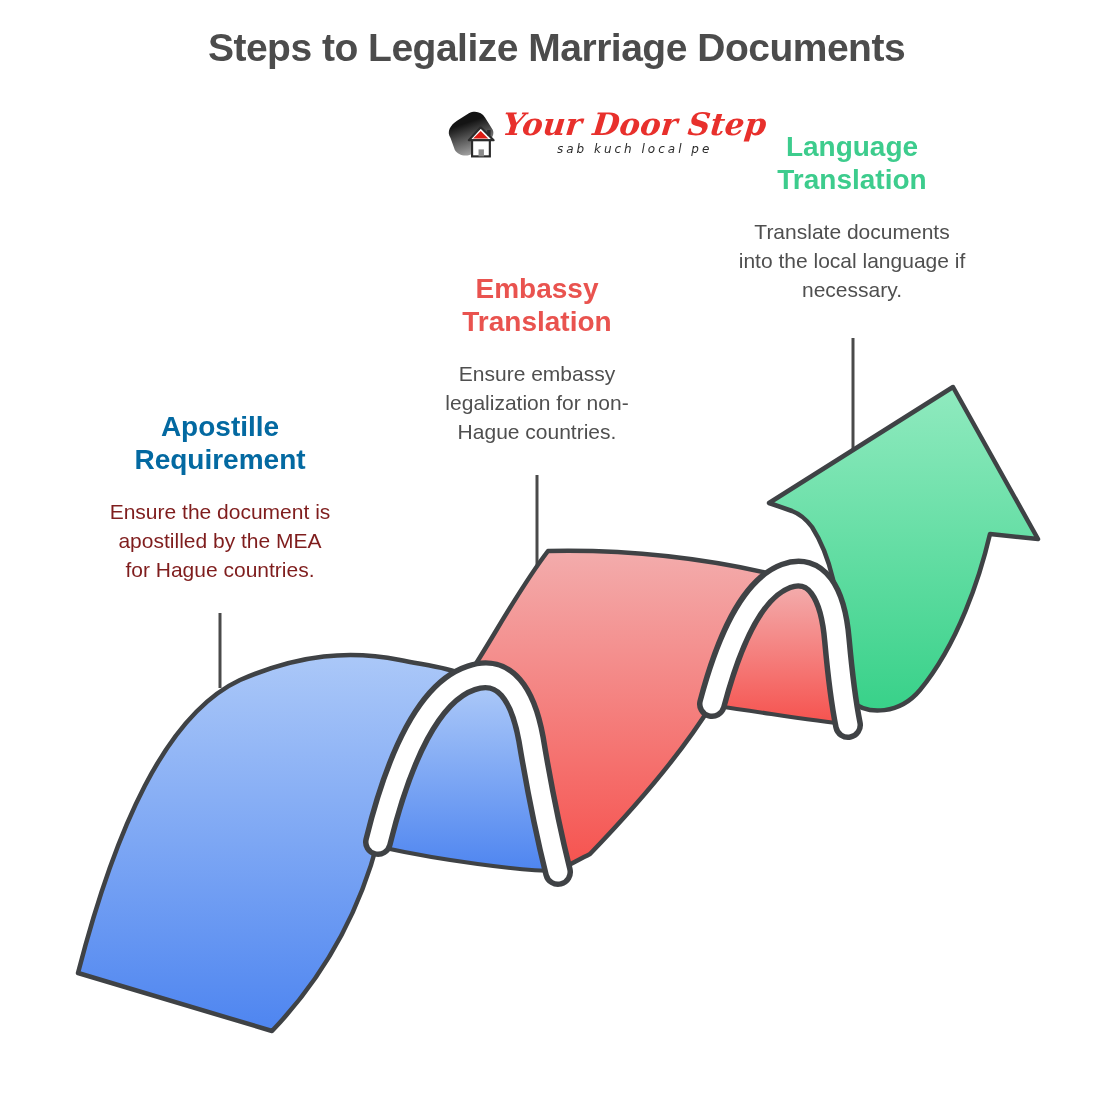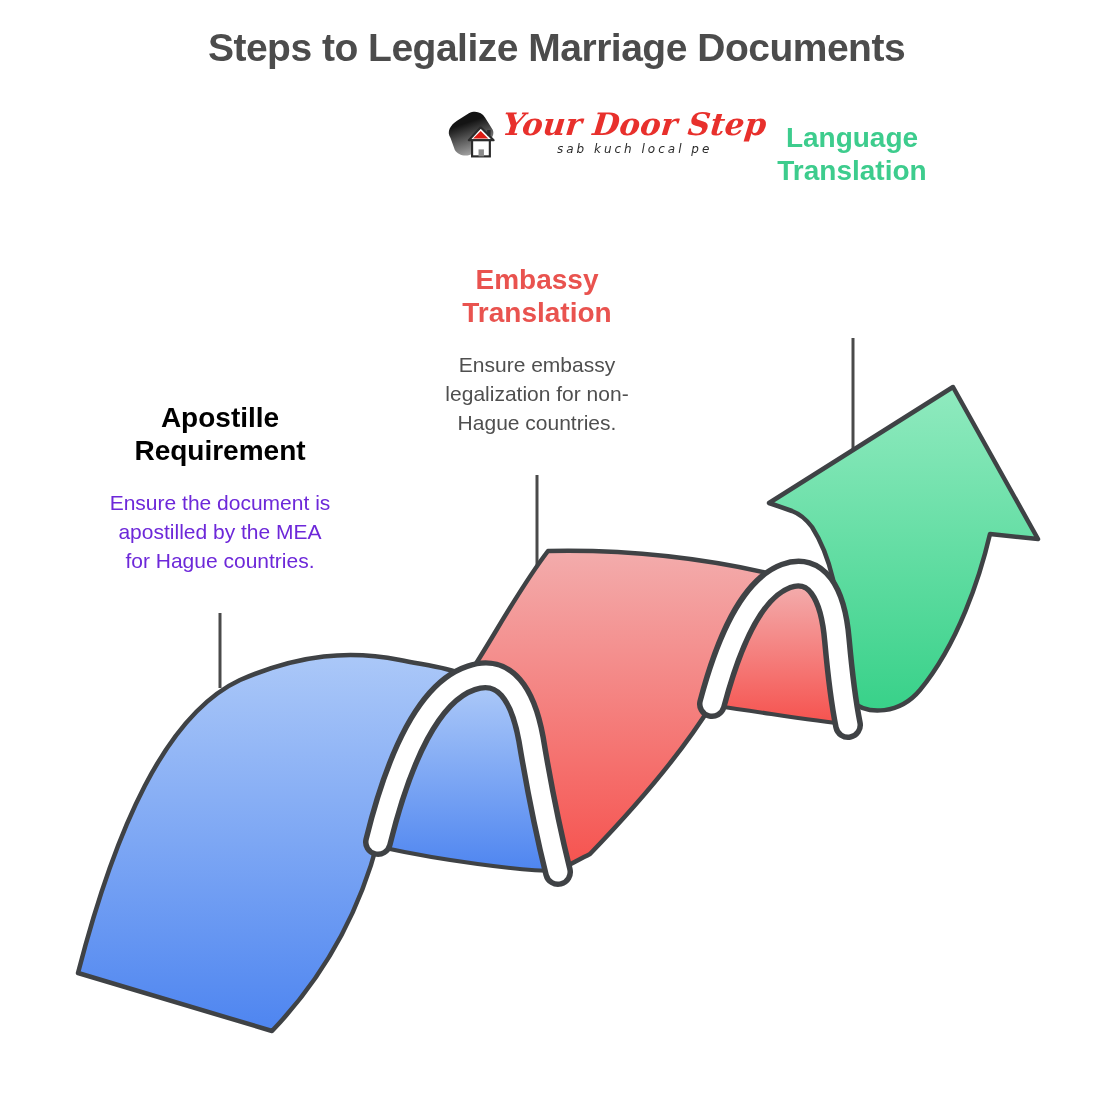--- a/index.html
+++ b/index.html
@@ -16,21 +16,21 @@
   .logo-text{margin-left:4px;text-align:center;}
   .logo-name{
     font-family:"DejaVu Serif", serif;font-style:italic;font-weight:bold;
     font-size:31px;line-height:1.05;white-space:nowrap;transform:skewX(-6deg);
   }
   .logo-tagline{
     font-family:"DejaVu Sans", sans-serif;font-style:italic;font-size:12px;
     letter-spacing:3px;margin-top:1px;white-space:nowrap;
   }
   .step{position:absolute;text-align:center;transform:translateX(-50%);width:300px;}
-  .step h2{margin:1px;font-size:28px;font-weight:bold;line-height:1.18;white-space:pre-line;}
+  .step h2{margin:10px;font-size:28px;font-weight:bold;line-height:1.18;white-space:pre-line;}
   .step p{margin:22px 0 0;font-size:21px;line-height:1.38;white-space:pre-line;}
   .step-apostille{left:220px;top:400px;}
   .step-embassy{left:537px;top:262px;}
   .step-language{left:852px;top:120px;}
   .ribbon-svg{position:absolute;left:0;top:0;}
 </style>
 </head>
 <body>
 
 <div class="canvas">
@@ -52,38 +52,41 @@
       <rect x="27" y="29" width="16.5" height="15" fill="#ffffff" stroke="#2b2b2b" stroke-width="2"></rect>
       <rect x="33" y="37.5" width="5" height="6.5" fill="#8a8a8a"></rect>
     </svg>
     <div class="logo-text">
       <div class="logo-name" style="color: rgb(232, 48, 44);">Your Door Step</div>
       <div class="logo-tagline" style="color: rgb(43, 43, 43);">sab kuch local pe</div>
     </div>
   </div>
 
   <div class="step step-apostille">
-    <h2 style="color: #000000;">Apostille
+    <h2 style="color: #0369a1;">Apostille
 Requirement</h2>
-    <p style="color: #6d28d9;">Ensure the document is
+    <p style="color: #7f1d1d;">Ensure the document is
 apostilled by the MEA
 for Hague countries.</p>
   </div>
 
   <div class="step step-embassy">
     <h2 style="color: rgb(233, 83, 79);">Embassy
 Translation</h2>
     <p style="color: rgb(79, 79, 79);">Ensure embassy
 legalization for non-
 Hague countries.</p>
   </div>
 
   <div class="step step-language">
     <h2 style="color: rgb(61, 204, 141);">Language
 Translation</h2>
+    <p style="color: rgb(79, 79, 79);">Translate documents
+into the local language if
+necessary.</p>
   </div>
 
   <svg class="ribbon-svg" width="1113" height="1113" viewBox="0 0 1113 1113">
     <defs>
       <linearGradient id="g-blue" x1="0" y1="0" x2="0" y2="1">
         <stop offset="0" stop-color="#abc8f8"></stop>
         <stop offset="1" stop-color="#4e85f0"></stop>
       </linearGradient>
       <linearGradient id="g-red" x1="0" y1="0" x2="0" y2="1">
         <stop offset="0" stop-color="#f3acac"></stop>

